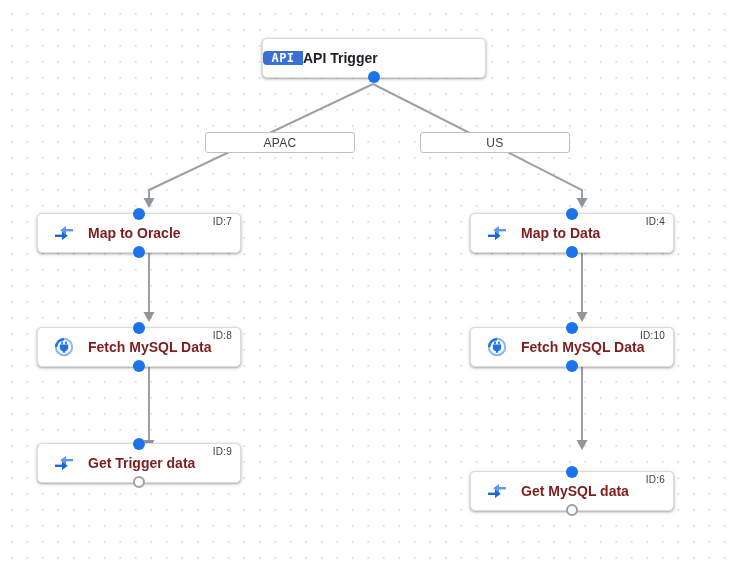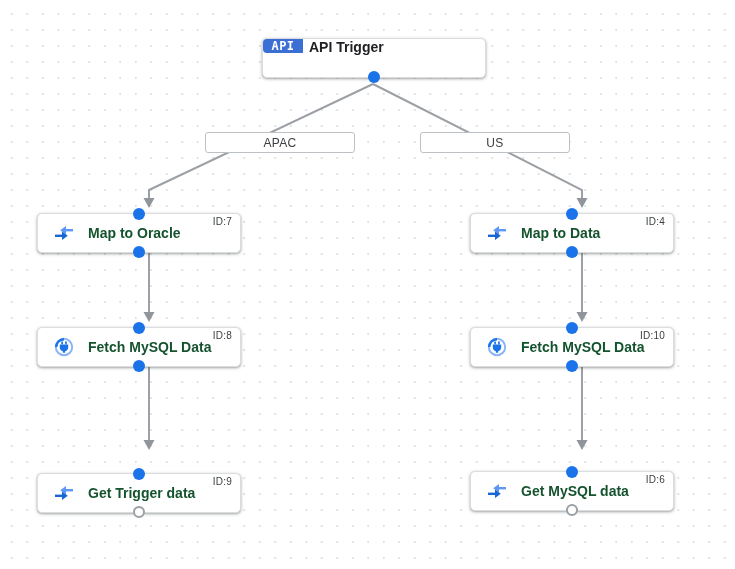--- a/index.html
+++ b/index.html
@@ -26,39 +26,39 @@
     box-shadow:0 1px 2px rgba(60,64,67,.30), 0 1px 3px 1px rgba(60,64,67,.15);
     display:flex;align-items:center;
     box-sizing:border-box;
     cursor:pointer;
   }
   .node-id{
     position:absolute;top:2px;right:8px;
     font-size:10px;color:#3c4043;letter-spacing:.2px;
   }
   .node-icon{display:flex;align-items:center;justify-content:center;width:24px;margin:0 12px 0 14px;flex:0 0 auto;}
-  .node-title{font-size:14px;font-weight:bold;color:#14532d;white-space:nowrap;}
+  .node-title{font-size:14px;font-weight:bold;color:#7f1d1d;white-space:nowrap;}
 
   .trigger{
     position:absolute;z-index:3;
     left:262px;top:38px;width:224px;height:40px;
     background:#fff;border:1px solid #dadce0;border-radius:5px;
     box-shadow:0 1px 2px rgba(60,64,67,.30), 0 1px 3px 1px rgba(60,64,67,.15);
-    display:flex;align-items:flex-start;box-sizing:border-box;cursor:pointer;
+    display:flex;align-items:center;box-sizing:border-box;cursor:pointer;
   }
   .trigger-badge{
     width:40px;flex:0 0 auto;
     background:#3b6fd4;color:#ffffff;
     border-radius:4px 0 0 4px;
     display:flex;align-items:center;justify-content:center;
     font-family:"DejaVu Sans Mono", monospace;
     font-size:12px;font-weight:bold;letter-spacing:.5px;
   }
   .trigger-title{
-    display:flex;align-items:center;padding-left:6px;
+    display:flex;align-items:center;padding-left:0;
     font-size:14px;font-weight:bold;color:#202124;
   }
 
   .dot{
     position:absolute;left:50%;width:12px;height:12px;margin-left:-6px;
     border-radius:50%;background:#1a73e8;z-index:4;cursor:pointer;
   }
   .dot-top{top:-6px;}
   .dot-bottom{bottom:-6px;}
   .dot-open{background:#ffffff;border:2px solid #9aa0a6;box-sizing:border-box;}
@@ -129,21 +129,21 @@
         <rect x="7.2" y="4.2" width="1.7" height="3.4" rx="0.8" fill="#1a73e8"></rect>
         <rect x="11.1" y="4.2" width="1.7" height="3.4" rx="0.8" fill="#1a73e8"></rect>
         <path d="M5.8 7.6 h8.4 v2.6 a4.2 4.2 0 0 1 -3.1 4.05 v1.55 h-2.2 v-1.55 a4.2 4.2 0 0 1 -3.1 -4.05 z" fill="#1a73e8"></path>
       </svg>
     </span>
     <span class="node-title">Fetch MySQL Data</span>
     <span class="dot dot-top"></span>
     <span class="dot dot-bottom"></span>
   </div>
 
-  <div class="node" style="left:37px;top:473px;">
+  <div class="node" style="left:37px;top:443px;">
     <span class="node-id">ID:9</span>
     <span class="node-icon">
       <svg width="22" height="16" viewBox="0 0 22 16">
         <rect x="11" y="4" width="9" height="2.4" fill="#5e97f6"></rect>
         <polygon points="13,1 7.2,5.2 13,9.4" fill="#5e97f6"></polygon>
         <rect x="2" y="9.6" width="9" height="2.4" fill="#1967d2"></rect>
         <polygon points="9,6.6 14.8,10.8 9,15" fill="#1967d2"></polygon>
       </svg>
     </span>
     <span class="node-title">Get Trigger data</span>

